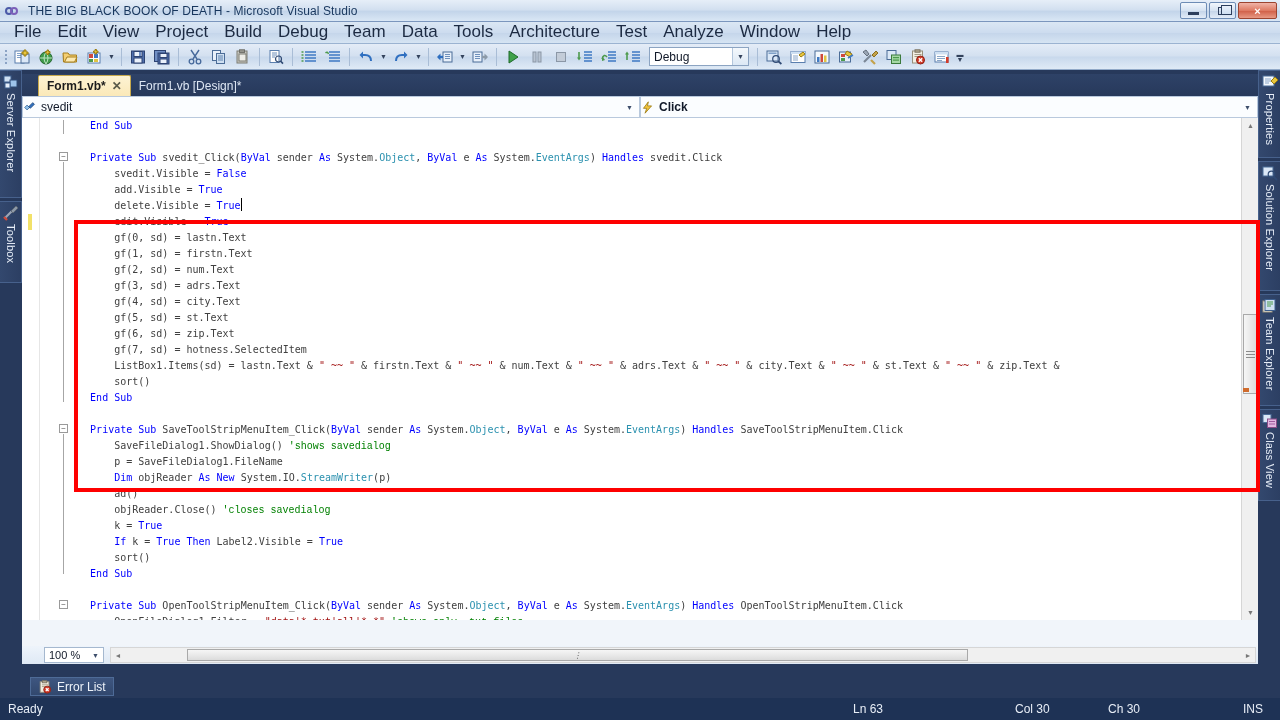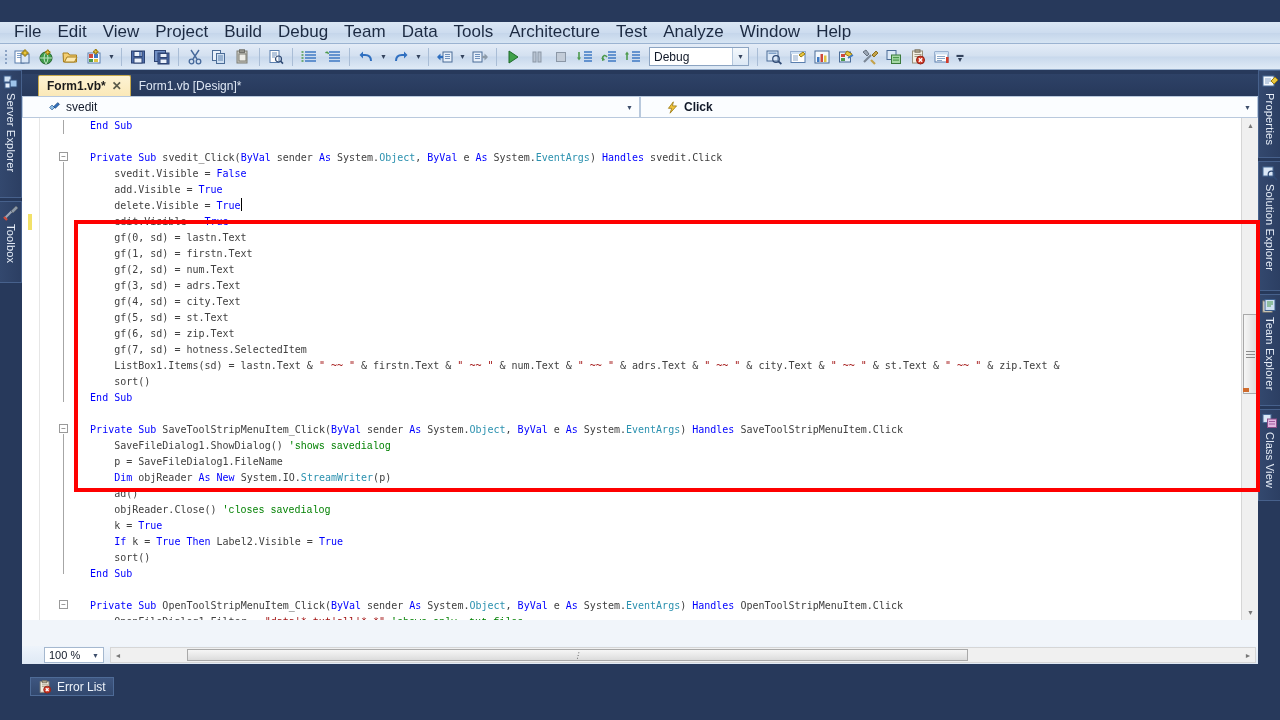--- a/index.html
+++ b/index.html
@@ -145,21 +145,21 @@
   .tab-close { font-size:12px; color:#5a5a4a; font-weight:bold; line-height:1; }
 
   
   .navbar {
     position:absolute; left:0; top:22px; width:1236px; height:22px;
     background:linear-gradient(180deg,#eef4fb,#e2ebf6);
     display:flex;
   }
   .nav-combo {
     height:22px; background:#fbfdff; border:1px solid #b9c9dd;
-    display:flex; align-items:center; gap:5px; padding-left:25px;
+    display:flex; align-items:center; gap:5px; padding-left:0;
     font-size:12px; color:#101828; position:relative;
   }
   .nav-combo.left { width:618px; }
   .nav-combo.right { width:618px; font-weight:bold; }
   .nav-combo .narrow {
     position:absolute; right:3px; top:0; height:21px; width:13px;
     display:flex; align-items:center; justify-content:center;
     font-size:7px; color:#3d4e6b;
   }
 
@@ -291,20 +291,36 @@
   
   .dotted {
     background-image:radial-gradient(#3a5party 0.5px, transparent 0.6px);
   }
 </style>
 </head>
 <body>
 
 <div id="app">
 
+  <div class="titlebar">
+    <div class="vs-logo">
+      <i class="a"></i>
+        <i class="b"></i>
+    </div>
+    <div class="title-text">THE BIG BLACK BOOK OF DEATH - Microsoft Visual Studio</div>
+    <div class="win-btns">
+      <div class="win-btn">
+          <div class="minbar"></div>
+        </div>
+      <div class="win-btn">
+          <div class="maxb"></div>
+        </div>
+      <div class="win-btn close">×</div>
+    </div>
+  </div>
 
   <div class="menubar">
     <div class="menu-item">File</div>
     <div class="menu-item">Edit</div>
     <div class="menu-item">View</div>
     <div class="menu-item">Project</div>
     <div class="menu-item">Build</div>
     <div class="menu-item">Debug</div>
     <div class="menu-item">Team</div>
     <div class="menu-item">Data</div>
@@ -715,14 +731,21 @@
         <rect x="2.5" y="2" width="10" height="12" fill="#f1efe4" stroke="#97907c"></rect>
         <rect x="5" y="0.8" width="5" height="2.4" fill="#b3aa93" stroke="#7d7563"></rect>
         <path d="M4.5 5.5 h7 M4.5 7.5 h5" stroke="#a29a85"></path>
         <circle cx="10.5" cy="11" r="4" fill="#d23b2a" stroke="#8f2215"></circle>
         <path d="M8.9 9.4 L12.1 12.6 M12.1 9.4 L8.9 12.6" stroke="#fff" stroke-width="1.4"></path>
       </svg>
       <span>Error List</span>
     </div>
   </div>
 
+  <div class="statusbar">
+    <span class="sb-ready">Ready</span>
+    <span class="sb-cell" style="left:853px">Ln 63</span>
+    <span class="sb-cell" style="left:1015px">Col 30</span>
+    <span class="sb-cell" style="left:1108px">Ch 30</span>
+    <span class="sb-cell" style="left:1243px">INS</span>
+  </div>
 
 </div>
 
 </body></html>

